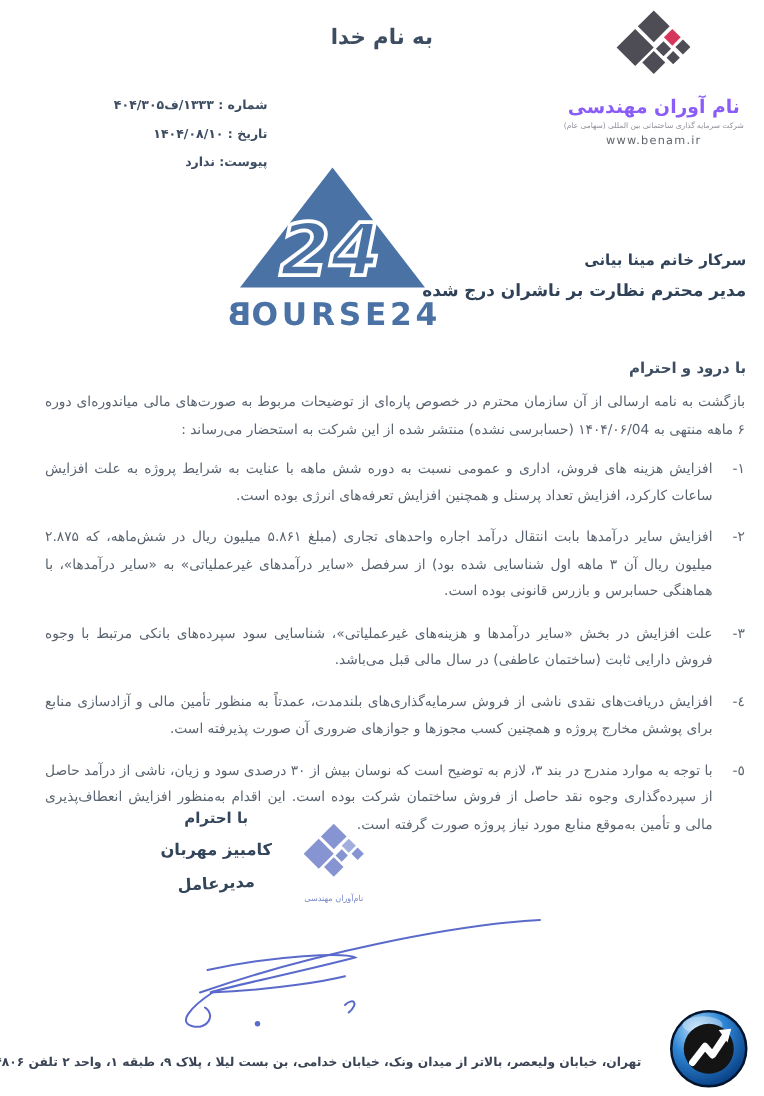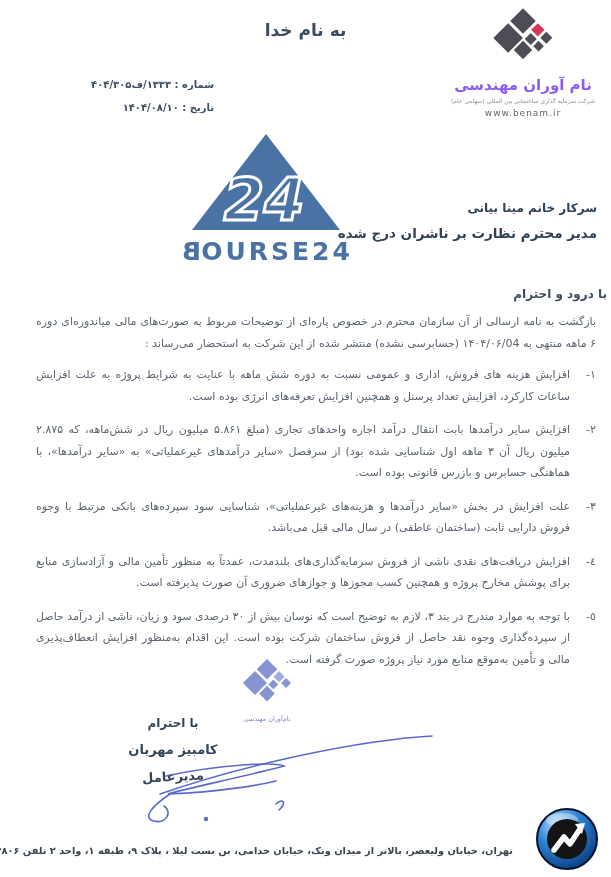--- a/index.html
+++ b/index.html
@@ -36,37 +36,37 @@
   .b24-word {
     margin-top:3px; font-size:25px; font-weight:bold; color:#4a72a4;
     letter-spacing:3px; line-height:1; white-space:nowrap;
   }
   .flip { display:inline-block; transform:scaleX(-1); }
   
   .recipient { position:absolute; top:201px; right:14px; text-align:right; color:#2f4257; }
   .recipient .r1 { font-size:12px; font-weight:bold; margin-bottom:10px; }
   .recipient .r2 { font-size:13.5px; font-weight:bold; }
   .greeting {
-    position:absolute; top:287px; right:4px;
+    position:absolute; top:287px; right:14px;
     font-size:12px; font-weight:bold; color:#3d4d61;
   }
   .intro {
     position:absolute; top:311px; right:15px; left:36px;
     font-size:11px; line-height:21.5px; color:#5a6470;
     direction:rtl; text-align:justify;
   }
   .items { position:absolute; top:364px; right:15px; left:36px; list-style:none; }
   .items li {
     position:relative; padding-right:26px; margin-bottom:12px;
     font-size:11px; line-height:21.5px; color:#5a6470;
     direction:rtl; text-align:justify;
   }
   .item-num { position:absolute; right:0; top:0; color:#5a6470; }
   
-  .sig { position:absolute; top:716px; left:112px; width:122px; text-align:center; color:#33455a; }
+  .sig { position:absolute; top:647px; left:112px; width:122px; text-align:center; color:#33455a; }
   .sig .s1 { font-size:12px; font-weight:bold; margin-bottom:12px; }
   .sig .s2 { font-size:13px; font-weight:bold; margin-bottom:12px; white-space:nowrap; }
   .sig .s3 { font-size:13px; font-weight:bold; transform:rotate(-3deg); }
   .stamp { position:absolute; top:658px; left:222px; width:90px; text-align:center; }
   .stamp-caption { margin-top:1px; font-size:6.5px; color:#7888cc; white-space:nowrap; }
   .sig-scribble { position:absolute; top:720px; left:126px; width:316px; height:104px; }
   
   .footer-address {
     position:absolute; right:98px; bottom:21px;
     font-size:9.8px; font-weight:bold; color:#3a4454;
@@ -77,20 +77,21 @@
 </head>
 <body>
 
 <div class="page">
 
   <div class="bismillah">به نام خدا</div>
 
   <div class="meta">
     <div>شماره : ۱۳۳۳/ف۴۰۴/۳۰۵</div>
     <div>تاریخ : ۱۴۰۴/۰۸/۱۰</div>
+    <div>پیوست: ندارد</div>
   </div>
 
   <div class="letterhead">
     <svg width="70" height="62" viewBox="0 0 70 62">
       <g transform="translate(35,30) rotate(45)">
         <rect x="-21" y="-21" width="18" height="18" fill="#4e4d55"></rect>
         <rect x="0" y="-21" width="9.5" height="9.5" fill="#d6365c"></rect>
         <rect x="12" y="-21" width="8.5" height="8.5" fill="#4e4d55"></rect>
         <rect x="-21" y="0" width="21" height="21" fill="#4e4d55"></rect>
         <rect x="2" y="-9" width="8.5" height="8.5" fill="#4e4d55"></rect>

